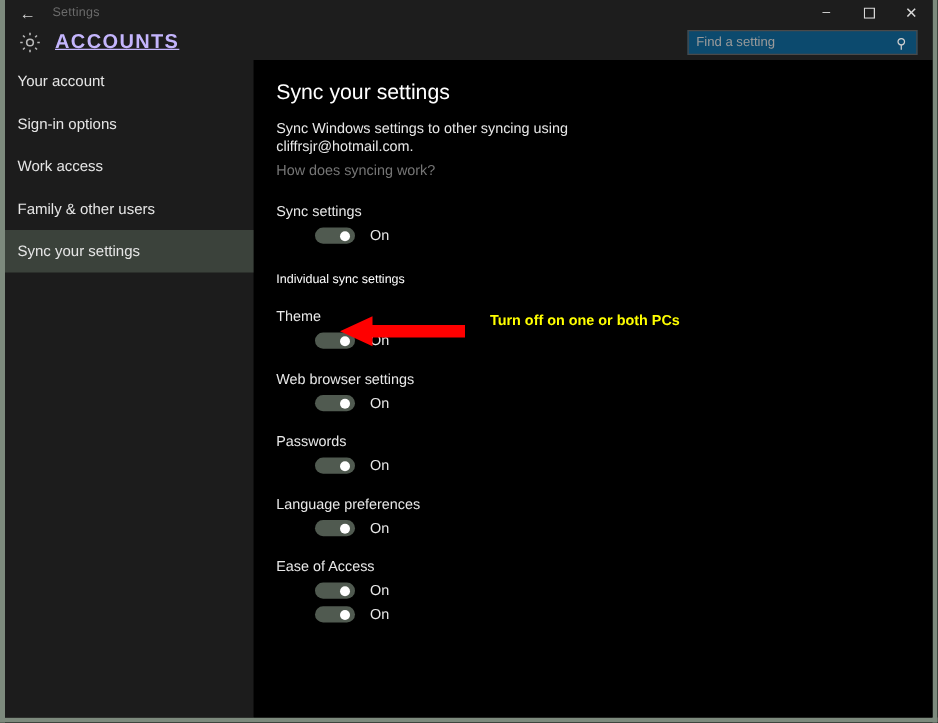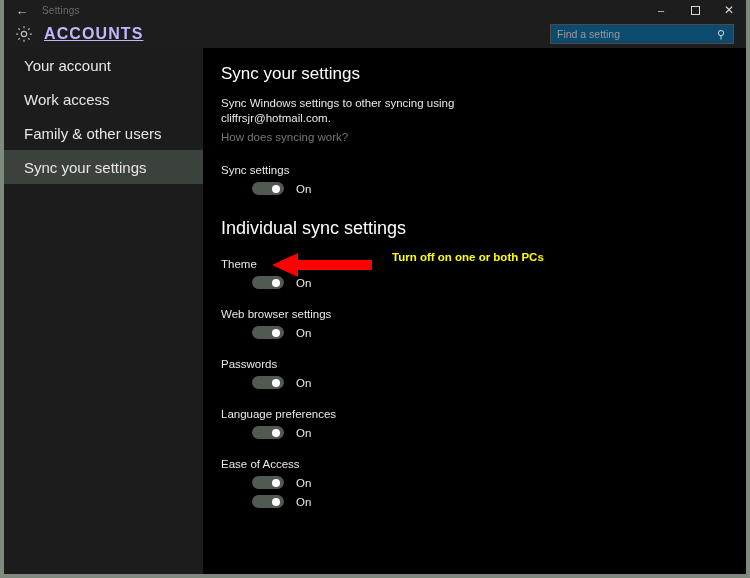--- a/index.html
+++ b/index.html
@@ -136,24 +136,24 @@
     left: 0;
     top: 48px;
     width: 199px;
     bottom: 0;
     background: #1c1c1c;
   }
   .nav-item {
     height: 34px;
     display: flex;
     align-items: center;
-    padding-left: 20px;
+    padding-left: 10px;
     box-sizing: border-box;
     color: #e6e6e6;
-    font-size: 15px;
+    font-size: 12px;
   }
   .nav-item.selected {
     background: #3b423b;
   }
 
   
   #main {
     position: absolute;
     left: 199px;
     top: 48px;
@@ -179,21 +179,21 @@
     max-width: 300px;
   }
   .link {
     display: inline-block;
     font-size: 11.5px;
     color: #767676;
     margin-top: 5px;
     text-decoration: none;
   }
   .section-title {
-    font-size: 18px;
+    font-size: 10px;
     color: #ffffff;
     font-weight: normal;
     margin: 0;
     padding-top: 23px;
   }
   .setting-label {
     font-size: 11.5px;
     color: #e8e8e8;
     margin-top: 19px;
   }
@@ -278,20 +278,23 @@
       <input id="search-input" type="text" placeholder="Find a setting" style="">
       <span id="search-icon">⚲</span>
     </div>
   </div>
 
   <div id="sidebar">
     <div class="nav-item">
       <span>Your account</span>
     </div>
     <div class="nav-item">
+      <span>Sign-in options</span>
+    </div>
+    <div class="nav-item">
       <span>Work access</span>
     </div>
     <div class="nav-item">
       <span>Family &amp; other users</span>
     </div>
     <div class="nav-item selected">
       <span>Sync your settings</span>
     </div>
   </div>
 

